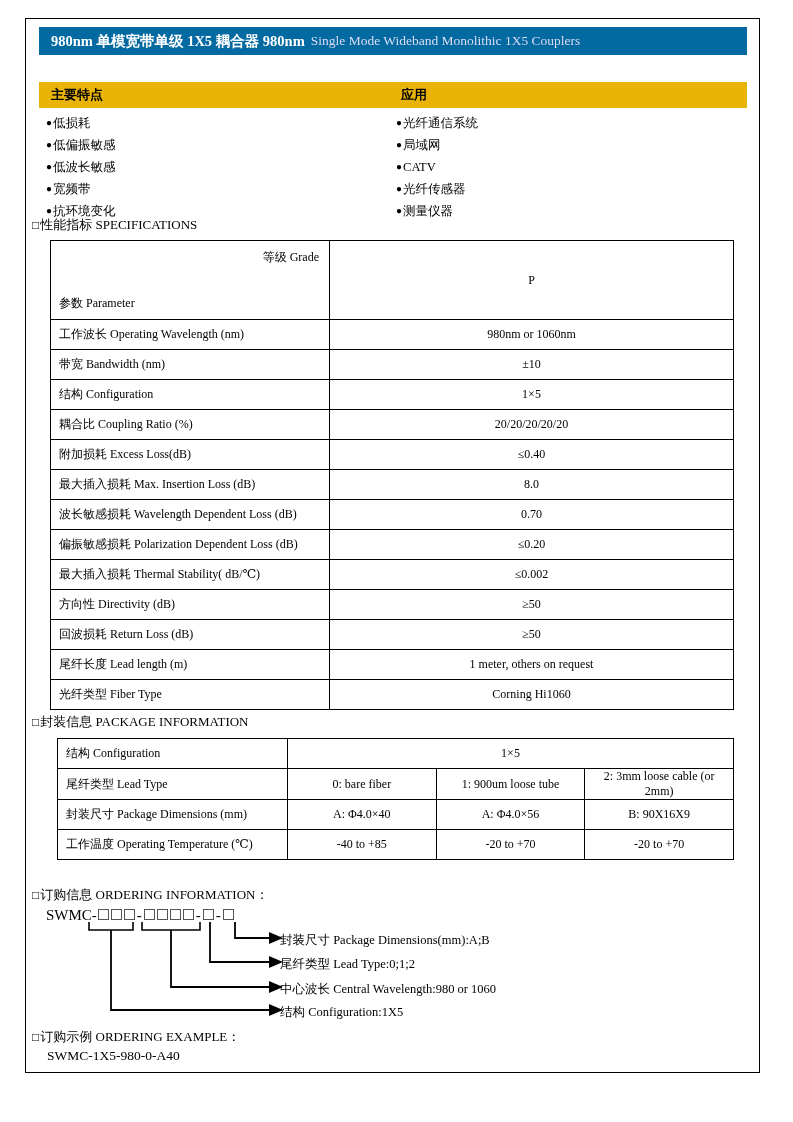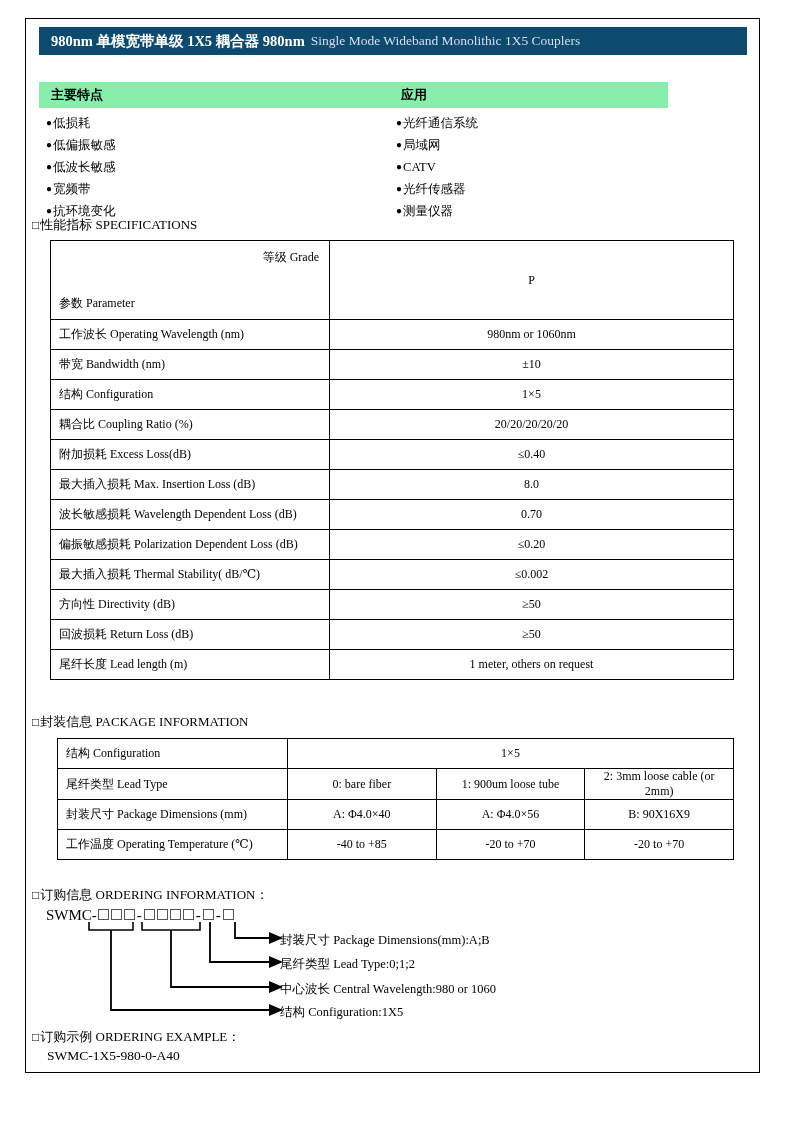--- a/index.html
+++ b/index.html
@@ -27,21 +27,21 @@
     box-sizing: border-box;
   }
 
   
   .title-banner {
     position: absolute;
     left: 39px;
     top: 27px;
     width: 708px;
     height: 28px;
-    background: #0c4a6e;
+    background: #0369a1;
     display: flex;
     align-items: center;
     box-sizing: border-box;
     padding-left: 12px;
   }
   .title-cn {
     color: #ffffff;
     font-size: 14.5px;
     font-weight: bold;
     letter-spacing: 0px;
@@ -53,23 +53,23 @@
     font-weight: normal;
     margin-left: 6px;
     white-space: nowrap;
   }
 
   
   .feat-header {
     position: absolute;
     left: 39px;
     top: 82px;
-    width: 629px;
+    width: 708px;
     height: 26px;
-    background: #86efac;
+    background: #eab308;
     box-sizing: border-box;
   }
   .feat-header .h-cell {
     position: absolute;
     top: 4px;
     font-size: 13px;
     font-weight: bold;
   }
   .feat-header .h-left { left: 12px; }
   .feat-header .h-right { left: 362px; }
@@ -313,20 +313,24 @@
         <td class="value">≥50</td>
       </tr>
       <tr>
         <td class="param">回波损耗 Return Loss (dB)</td>
         <td class="value">≥50</td>
       </tr>
       <tr>
         <td class="param">尾纤长度 Lead length (m)</td>
         <td class="value">1 meter, others on request</td>
       </tr>
+      <tr>
+        <td class="param">光纤类型 Fiber Type</td>
+        <td class="value">Corning Hi1060</td>
+      </tr>
     </tbody>
 </table>
 
 <div class="sec-head" id="sec-pkg">
   <span class="sq">□</span><span>封装信息 PACKAGE INFORMATION</span>
 </div>
 
 <table id="pkg-table">
   <tbody>
     <tr>

